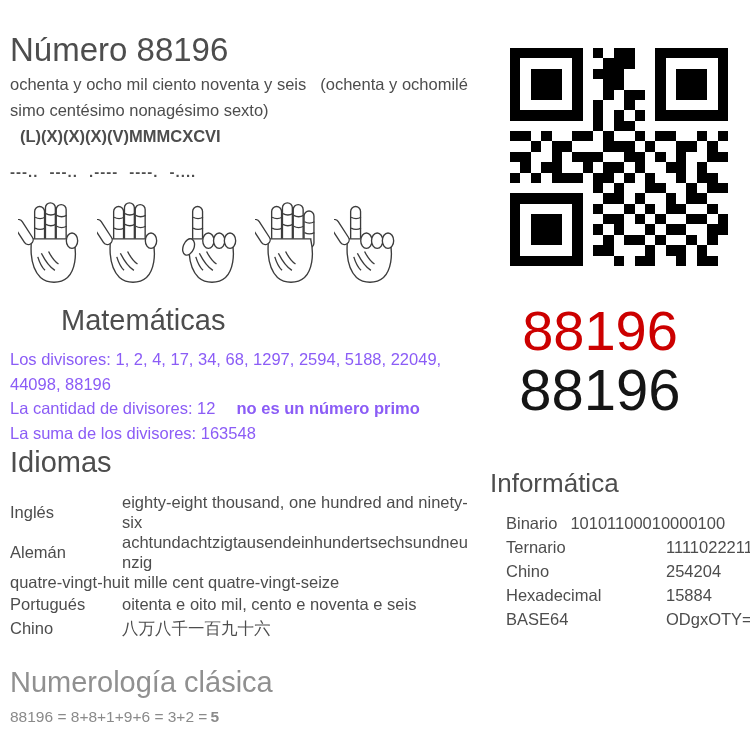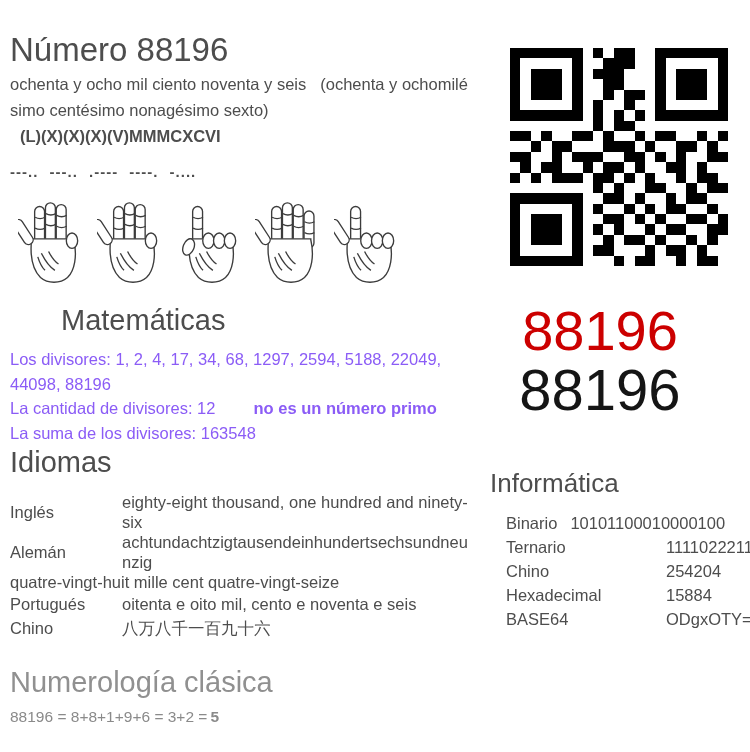--- a/index.html
+++ b/index.html
@@ -18,21 +18,21 @@
     word-break:break-all; }
   .spelled .gap { display:inline-block; width:14px; }
   .spelled .roman { font-weight:700; margin-left:10px; white-space:nowrap; }
 
   .morse { font-size:15px; font-weight:700; color:#4d4d4d; letter-spacing:1px;
     word-spacing:6px; }
 
   .hands { display:flex; gap:16px; align-items:flex-end; }
 
   .mathblock { width:460px; font-size:16.5px; line-height:24.5px; color:#8b5cf6; }
-  .mathblock .primo { font-weight:700; margin-left:38px; }
+  .mathblock .primo { font-weight:700; margin-left:21px; }
 
   .langtable { width:466px; font-size:16.5px; color:#4d4d4d; }
   .langtable .row { display:flex; align-items:center; }
   .langtable .lbl { width:112px; flex:none; line-height:24px; }
   .langtable .val { width:354px; line-height:20px; overflow-wrap:anywhere; }
 
   .formula { font-size:15.5px; color:#8a8a8a; }
   .formula b { font-weight:700; margin-left:3px; }
 
   

